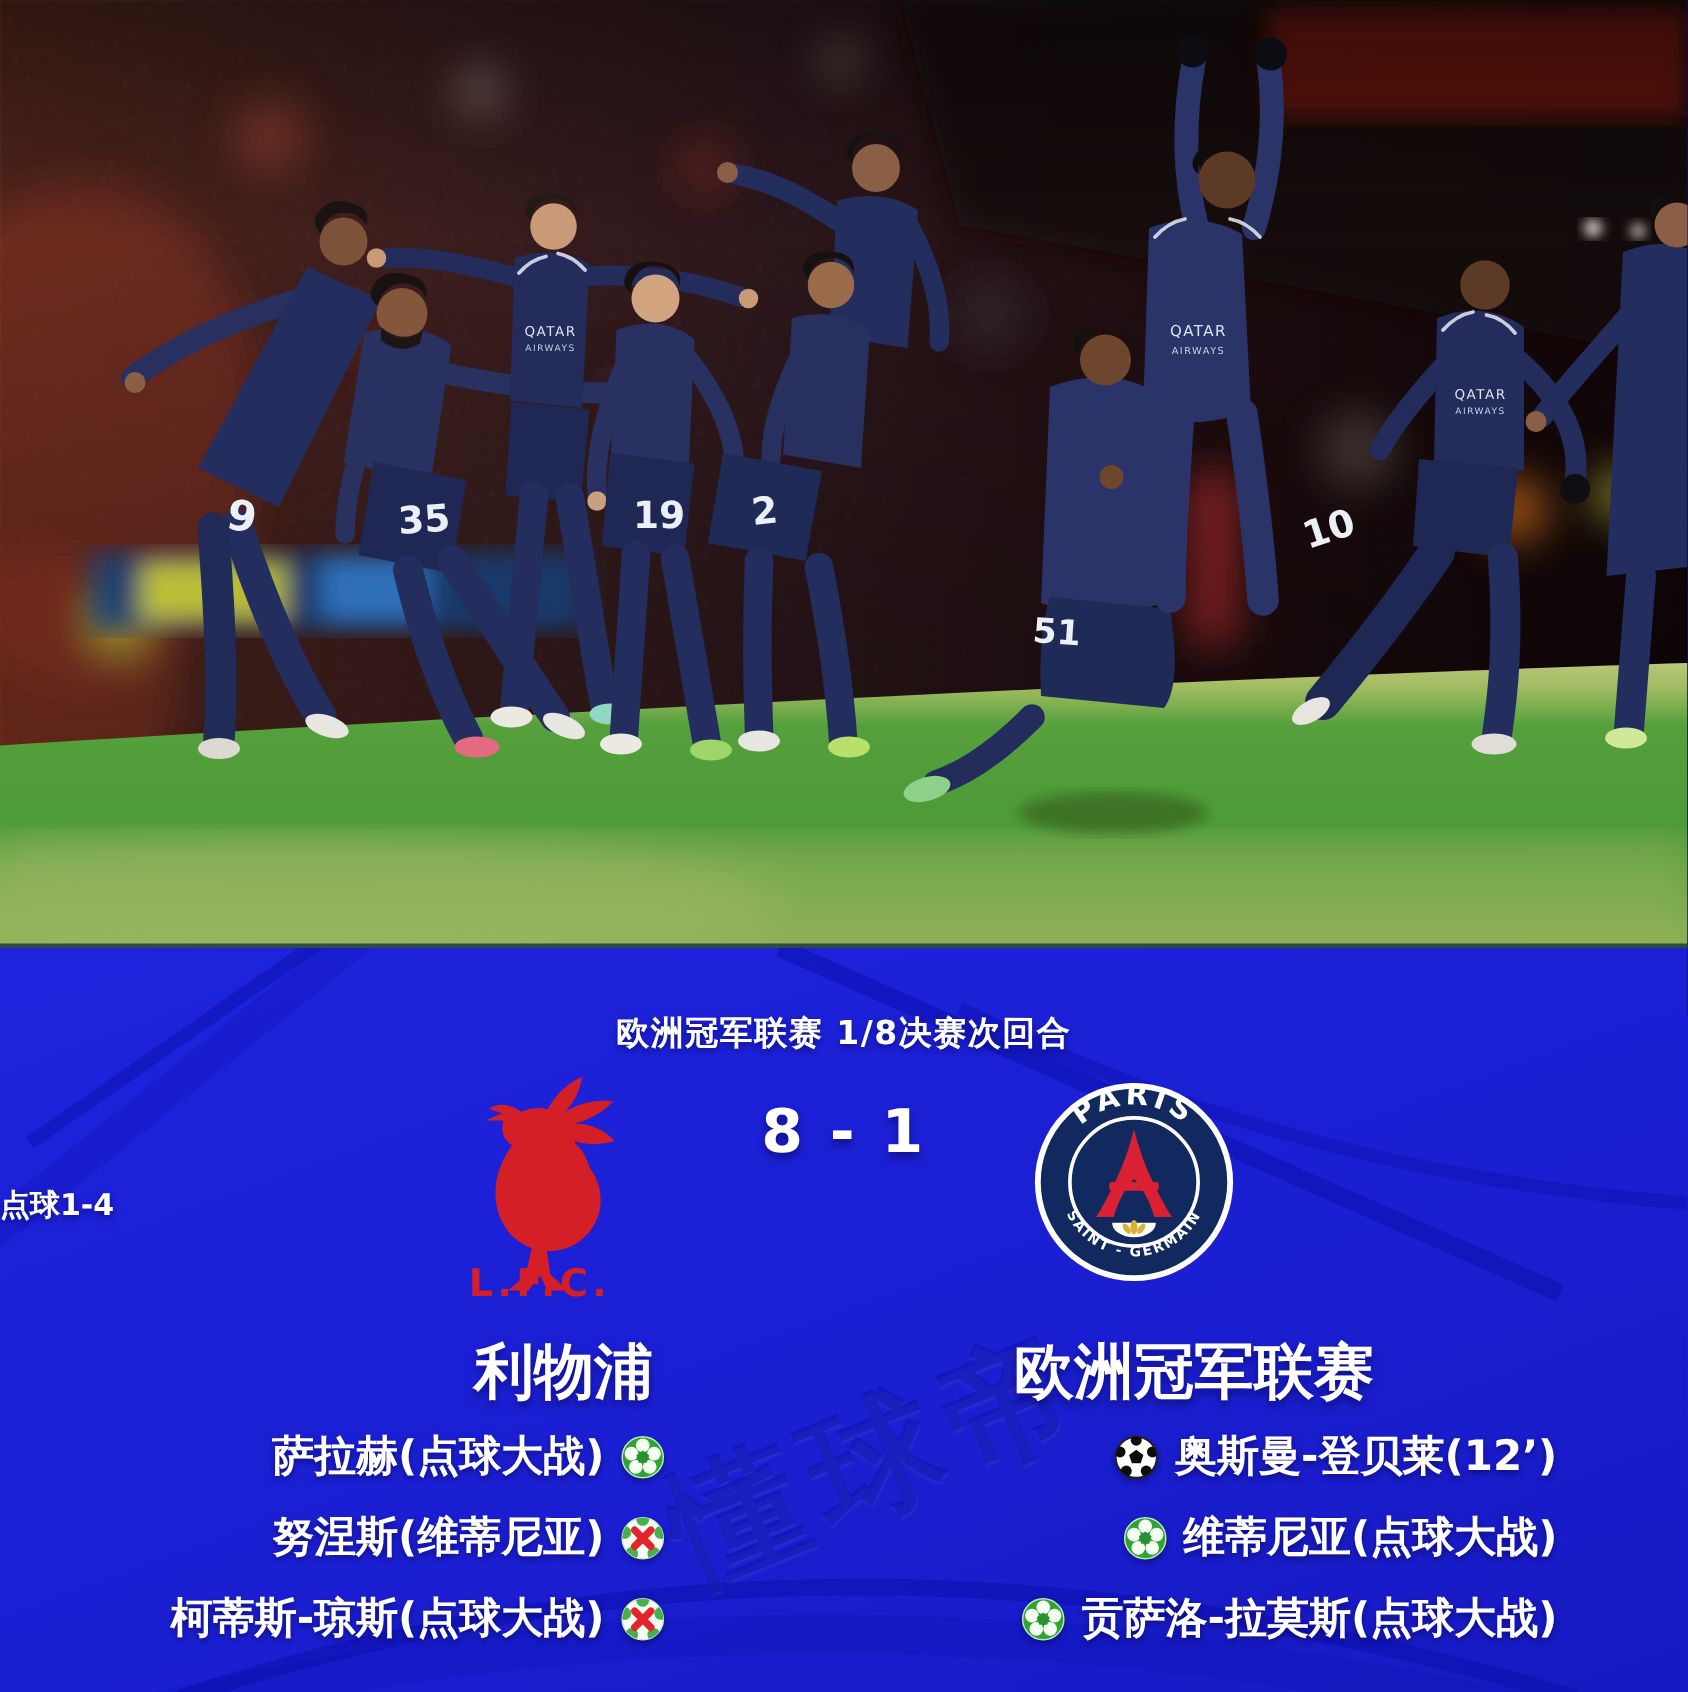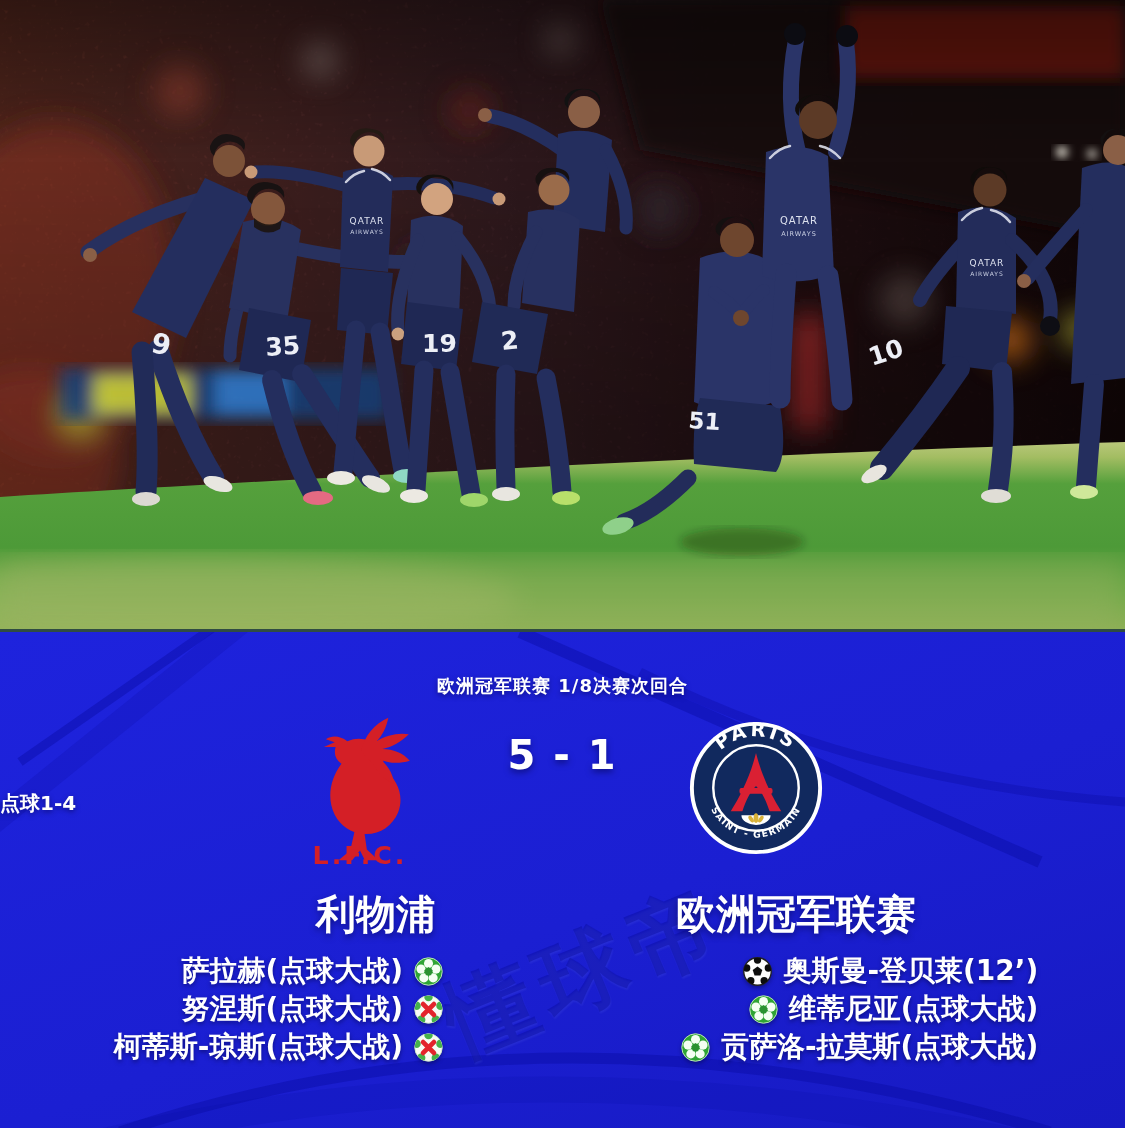--- a/index.html
+++ b/index.html
@@ -8,32 +8,32 @@
   .photo{position:absolute;top:0;left:0;width:1125px;height:632px;}
   .photo svg{display:block;width:100%;height:100%;}
   .seam{position:absolute;top:629px;left:0;width:1125px;height:3px;background:#17323c;opacity:.8;}
   .card{position:absolute;top:632px;left:0;width:1125px;height:496px;
         background:linear-gradient(160deg,#1e23dd 0%,#1b1fd2 55%,#171ac2 100%);overflow:hidden;}
   .card-pattern{position:absolute;inset:0;pointer-events:none;}
   .watermark{position:absolute;left:440px;top:280px;transform:rotate(-22deg);
              font-size:88px;font-weight:700;letter-spacing:10px;white-space:nowrap;
              color:rgba(8,10,150,.38);text-shadow:0 2px 2px rgba(150,170,255,.10);}
   .hdr{position:absolute;top:42px;left:0;width:100%;text-align:center;color:#fff;
-       font-size:18px;font-weight:700;letter-spacing:1px;text-shadow:0 2px 5px rgba(0,0,60,.5);}
+       font-size:22px;font-weight:700;letter-spacing:1px;text-shadow:0 2px 5px rgba(0,0,60,.5);}
   .score{position:absolute;top:100px;left:0;width:100%;text-align:center;color:#fff;
          font-size:40px;font-weight:800;letter-spacing:2px;text-shadow:0 3px 6px rgba(0,0,60,.5);}
   .pens{position:absolute;top:158px;left:0;width:100%;color:#fff;
         font-size:20px;font-weight:700;text-shadow:0 2px 5px rgba(0,0,60,.5);}
   .badge-lfc{position:absolute;left:296px;top:76px;width:128px;height:164px;}
   .badge-psg{position:absolute;left:688px;top:88px;width:136px;height:136px;}
   .team{position:absolute;top:255px;color:#fff;font-size:40px;font-weight:700;
         text-shadow:0 3px 6px rgba(0,0,60,.5);white-space:nowrap;}
   .team.home{left:276px;width:200px;text-align:center;}
   .team.away{left:676px;}
-  .events{position:absolute;top:322px;display:flex;flex-direction:column;gap:4px;}
+  .events{position:absolute;top:322px;display:flex;flex-direction:column;gap:20px;}
   .events.home{right:682px;align-items:flex-end;}
   .events.away{left:681px;align-items:flex-end;}
   .event-row{display:flex;align-items:center;gap:11px;height:34px;color:#fff;
              font-size:28px;font-weight:600;white-space:nowrap;
              text-shadow:0 2px 4px rgba(0,0,50,.5);}
   .ball{width:29px;height:29px;flex:0 0 29px;filter:drop-shadow(0 2px 2px rgba(0,0,40,.4));}
   .ball svg{display:block;width:29px;height:29px;}
   .defs-hidden{position:absolute;width:0;height:0;overflow:hidden;}
 </style>
 </head>
@@ -330,21 +330,21 @@
       <svg viewBox="0 0 130 168" width="128" height="164">
         <g fill="#d41f26">
           <path d="M52,34 c-8,-6 -16,-6 -22,-2 l9,3 -11,5 12,0 c-2,7 0,13 6,17 c-12,16 -15,36 -7,52 c6,12 17,19 30,20 c16,1 29,-8 35,-22 c4,-10 3,-21 -2,-30 c-3,-6 -8,-11 -14,-14 c2,-8 1,-16 -4,-22 c-6,-8 -17,-11 -26,-9 z"></path>
           <path d="M66,44 c4,-16 14,-28 28,-34 c-2,10 -6,18 -12,24 c10,-6 22,-9 33,-7 c-8,8 -17,13 -27,15 c11,0 21,4 28,12 c-10,3 -21,3 -30,-1 c8,6 13,15 14,25 c-9,-4 -17,-11 -21,-20 l-13,-14 z"></path>
           <path d="M60,124 l-5,22 -12,10 h14 l8,-10 5,10 h14 l-12,-11 -3,-21 z"></path>
         </g>
         <text x="65" y="160" text-anchor="middle" font-size="26" font-weight="bold" fill="#d41f26" letter-spacing="3">L.F.C.</text>
       </svg>
     </div>
 
-    <div class="score">5 - 1</div>
+    <div class="score">8 - 1</div>
     <div class="pens">点球1-4</div>
 
     <div class="badge-psg">
       <svg viewBox="0 0 140 140" width="136" height="136">
         <defs>
           <path id="psgTop" d="M 17,70 A 53,53 0 0 1 123,70"></path>
           <path id="psgBot" d="M 19,70 A 51,51 0 0 0 121,70"></path>
         </defs>
         <circle cx="70" cy="70" r="66" fill="#11295e" stroke="#ffffff" stroke-width="4"></circle>
         <circle cx="70" cy="70" r="44" fill="#11295e" stroke="#ffffff" stroke-width="2.5"></circle>
@@ -373,21 +373,21 @@
     <div class="events home">
       <div class="event-row">
         <span>萨拉赫(点球大战)</span>
         <span class="ball">
             <svg viewBox="0 0 30 30">
               <use href="#ic-scored"></use>
             </svg>
           </span>
       </div>
       <div class="event-row">
-        <span>努涅斯(点球大战)</span>
+        <span>努涅斯(维蒂尼亚)</span>
         <span class="ball">
             <svg viewBox="0 0 30 30">
               <use href="#ic-missed"></use>
             </svg>
           </span>
       </div>
       <div class="event-row">
         <span>柯蒂斯-琼斯(点球大战)</span>
         <span class="ball">
             <svg viewBox="0 0 30 30">

